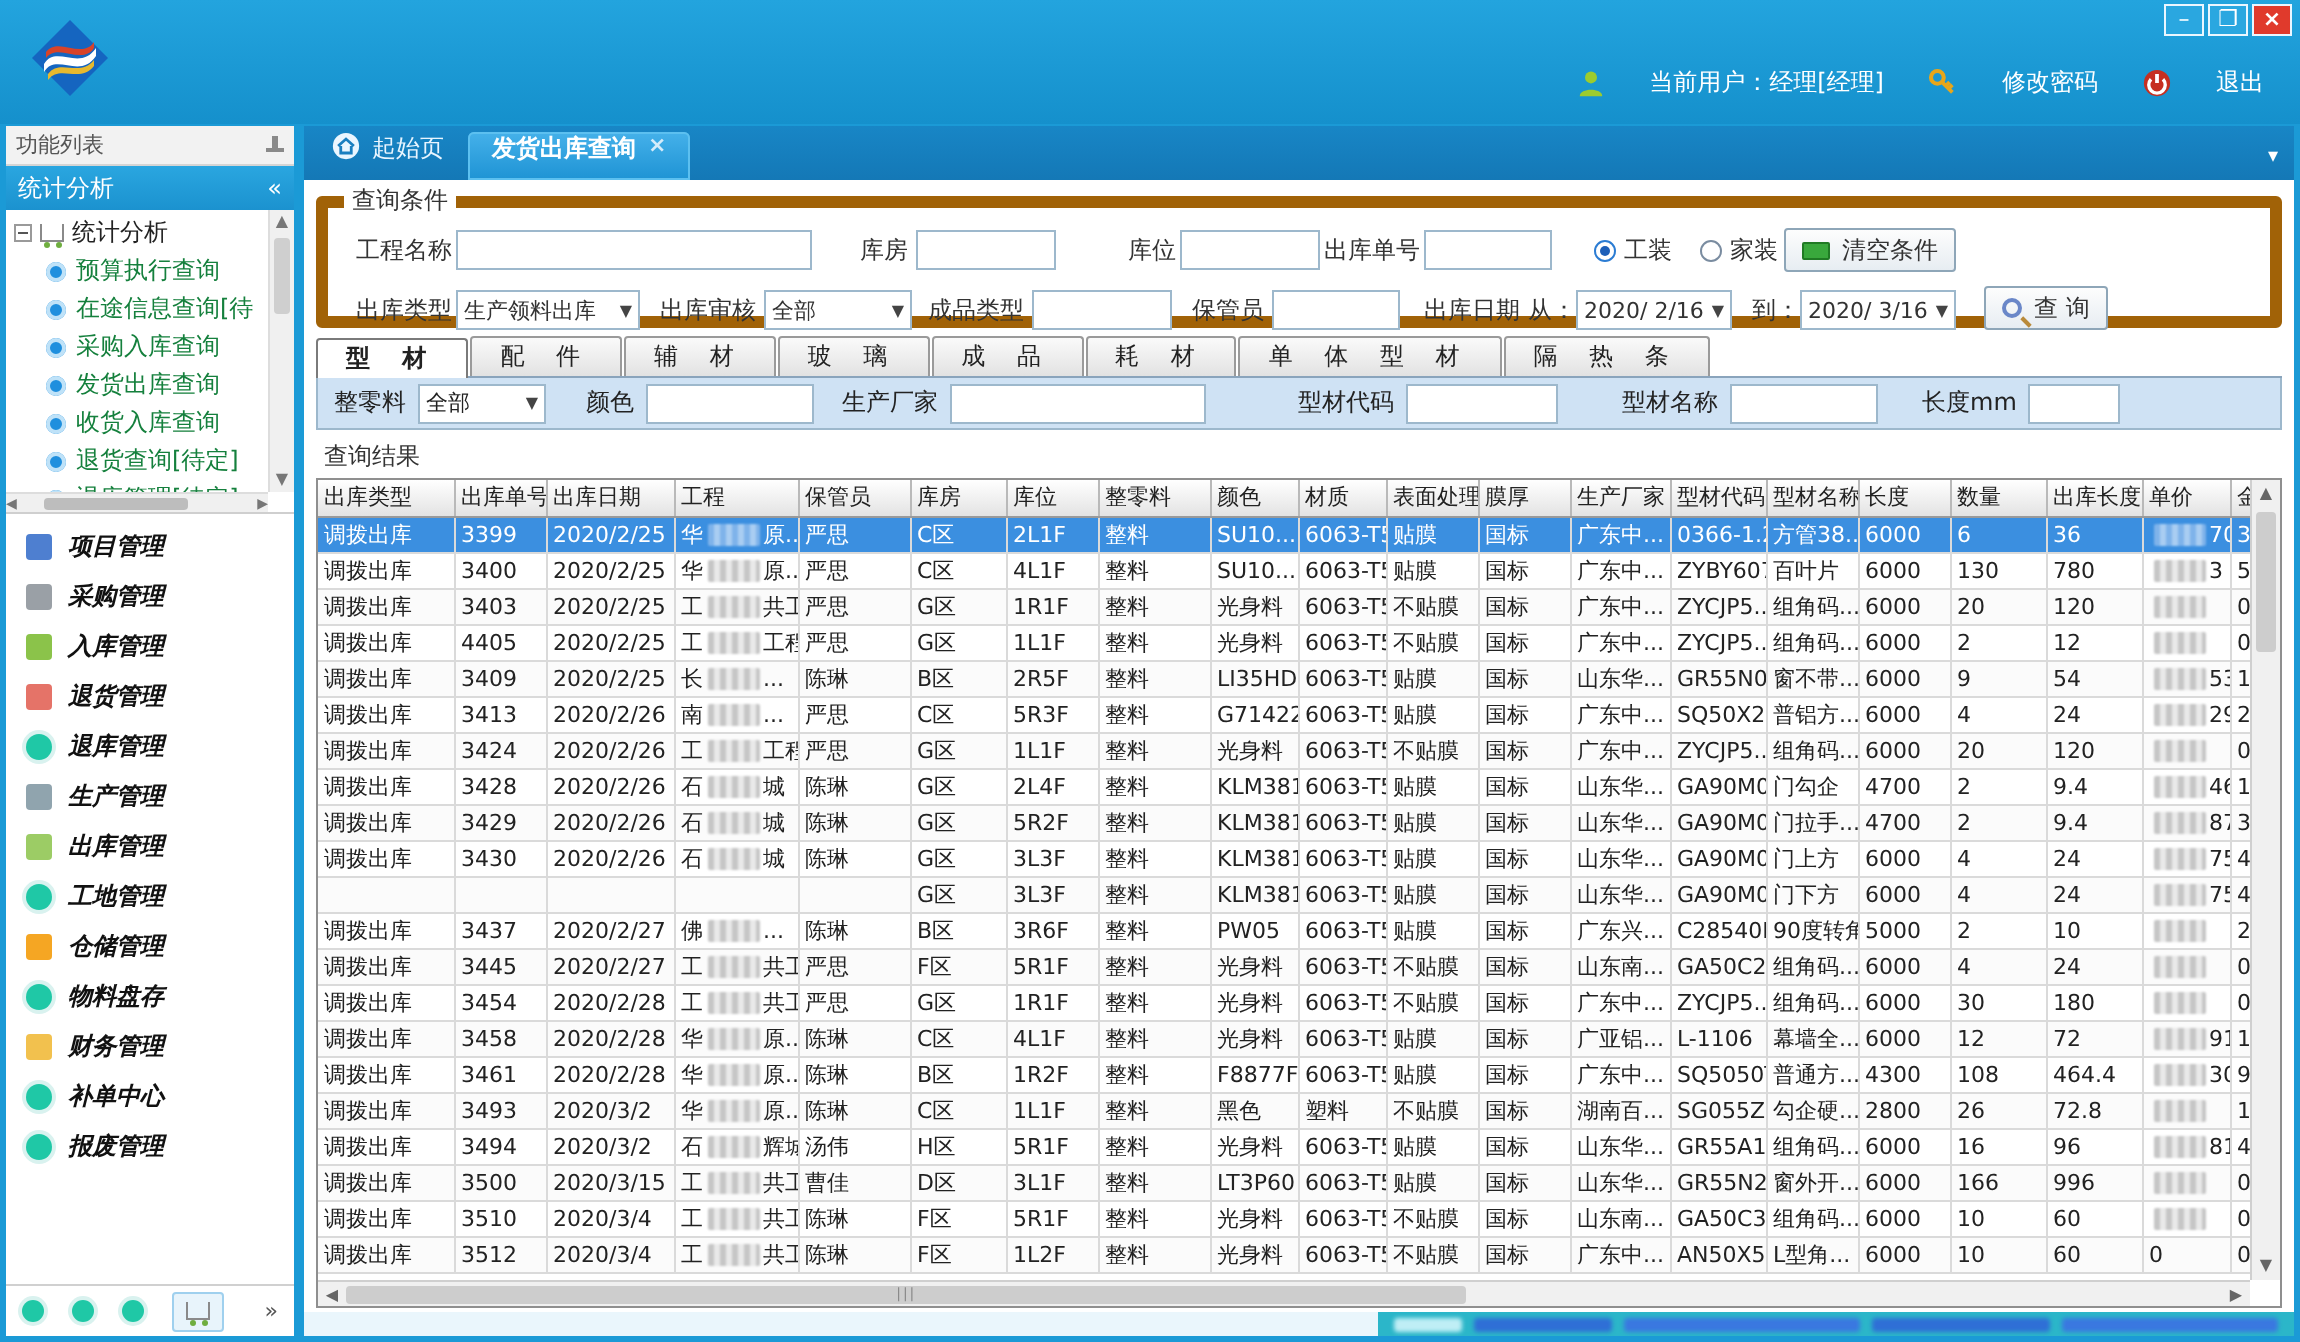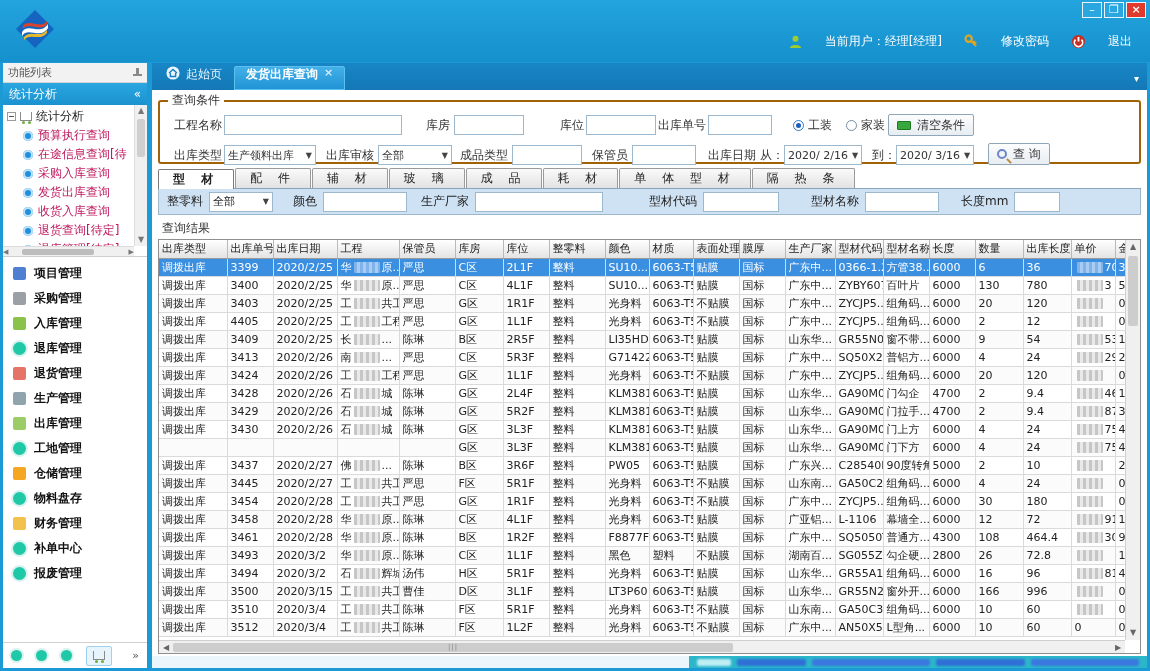--- a/index.html
+++ b/index.html
@@ -24,50 +24,50 @@
   .sidebar { width:146px; flex:0 0 auto; display:flex; flex-direction:column; background:#fff; border:1px solid #1b9ad6; min-height:0; }
   .func-header { height:20px; background:#f2f2f2; border-bottom:1px solid #d5d5d5; color:#555; font-size:11px; display:flex; align-items:center; justify-content:space-between; padding:0 5px; }
   .pin { width:9px; height:9px; position:relative; }
   .pin:before { content:""; position:absolute; left:3px; top:0; width:3px; height:6px; background:#8a8a8a; }
   .pin:after { content:""; position:absolute; left:0; top:6px; width:9px; height:2px; background:#8a8a8a; }
   .stat-header { height:22px; background:linear-gradient(#2aa6e0,#1b92cf); color:#fff; display:flex; align-items:center; justify-content:space-between; padding:0 6px; font-size:12px; }
   .tree { position:relative; height:152px; border-bottom:1px solid #cfcfcf; overflow:hidden; padding:2px 14px 10px 4px; }
   .tree-root { display:flex; align-items:center; gap:4px; height:19px; color:#222; }
   .expander { width:9px; height:9px; border:1px solid #9a9a9a; background:#fff; position:relative; flex:0 0 auto; }
   .expander:after { content:""; position:absolute; left:1px; top:3px; width:5px; height:1px; background:#555; }
-  .tree-item { display:flex; align-items:center; gap:5px; height:19px; padding-left:16px; color:#be185d; white-space:nowrap; cursor:pointer; }
+  .tree-item { display:flex; align-items:center; gap:5px; height:19px; padding-left:16px; color:#15803d; white-space:nowrap; cursor:pointer; }
   .radio-ico { width:10px; height:10px; border-radius:50%; background:#1f8fde; box-shadow:inset 0 0 0 2px #bfe2f8; flex:0 0 auto; }
   .tree-vscroll { position:absolute; right:0; top:0; width:13px; height:calc(100% - 10px); background:#f0f0f0; border-left:1px solid #ddd; font-size:8px; color:#777; text-align:center; }
   .tree-vscroll .arr { height:12px; line-height:12px; cursor:pointer; }
   .tree-vscroll .thumb { margin:2px 2px; height:38px; background:#cfcfcf; border-radius:2px; }
   .tree-vscroll .arr.dn { position:absolute; bottom:0; width:100%; }
   .tree-hscroll { position:absolute; left:0; bottom:0; width:calc(100% - 13px); height:10px; background:#f0f0f0; border-top:1px solid #ddd; display:flex; align-items:center; font-size:7px; color:#777; }
   .tree-hscroll .thumb { height:6px; width:55%; background:#bdbdbd; margin-left:14px; border-radius:2px; }
-  .menu { flex:1; overflow:hidden; padding-top:4px; }
+  .menu { flex:1; overflow:hidden; padding-top:4px;font-style:italic; }
   .menu-item { height:25px; display:flex; align-items:center; gap:8px; padding:0 10px; font-weight:bold; color:#111; cursor:pointer; font-size:12px; }
   .mi { width:13px; height:13px; border-radius:2px; flex:0 0 auto; }
   .mi.round { border-radius:50%; box-shadow:0 0 0 2px #d9f2ef; }
   .side-footer { height:26px; border-top:1px solid #d0d0d0; display:flex; align-items:center; gap:14px; padding:0 8px; }
   .dot-sm { width:11px; height:11px; border-radius:50%; background:#1fc8a6; box-shadow:0 0 0 2px #d9f2ef; cursor:pointer; }
   .cart-btn { width:26px; height:20px; background:#e8f4fb; border:1px solid #9fd0ee; border-radius:2px; display:flex; align-items:center; justify-content:center; cursor:pointer; }
   .cart-glyph { width:12px; height:9px; border:1px solid #8a8a8a; border-top:none; position:relative; }
   .cart-glyph:after { content:""; position:absolute; left:1px; bottom:-4px; width:3px; height:3px; border-radius:50%; background:#6fae3f; box-shadow:6px 0 0 #6fae3f; }
   .footer-chev { margin-left:auto; color:#555; font-size:11px; cursor:pointer; }
 
   
   .content { flex:1; display:flex; flex-direction:column; min-width:0; background:#fff; border:1px solid #1b9ad6; }
   .tabbar { height:27px; background:linear-gradient(#1886c6,#1478b6); display:flex; align-items:flex-end; padding-left:2px; position:relative; flex:0 0 auto; }
   .tab { height:24px; display:flex; gap:6px; padding:0 12px; color:#e8f5ff; font-size:12px; cursor:pointer; border-radius:3px 3px 0 0; }
   .tab.active { background:linear-gradient(#45b1ea,#1e93d4); color:#fff; font-weight:bold; box-shadow:inset 0 0 0 1px #5cc0f0; }
   .tab .close-x { font-size:11px; color:#d6ecfa; cursor:pointer; }
   .tab-caret { position:absolute; right:8px; bottom:6px; color:#fff; font-size:10px; cursor:pointer; }
   .workspace { flex:1; padding:2px 4px 0 4px; display:flex; flex-direction:column; min-height:0; }
 
   
-  fieldset.query { border:2px solid #a16207; border-radius:3px; margin:0 2px; height:72px; position:relative; font-size:12px; color:#333; }
+  fieldset.query { border:6px solid #a16207; border-radius:3px; margin:0 2px; height:72px; position:relative; font-size:12px; color:#333; }
   fieldset.query legend { margin-left:8px; padding:0 4px; color:#333; font-size:12px; }
   .q-abs { position:absolute; height:20px; display:flex; align-items:center; white-space:nowrap; }
   .tbx { height:20px; border:1px solid #9db8cc; background:#fff; font-size:11px; padding:0 3px; font-family:inherit; }
   .combo { height:20px; border:1px solid #9db8cc; background:#fff; font-size:11px; display:flex; align-items:center; justify-content:space-between; padding:0 3px; cursor:pointer; }
   .combo .car { font-size:8px; color:#444; margin-left:4px; }
   .radio { display:flex; align-items:center; gap:4px; cursor:pointer; }
   .rdot { width:11px; height:11px; border-radius:50%; border:1px solid #7a8ca0; background:#fff; position:relative; }
   .radio.checked .rdot { border-color:#2b7cd3; }
   .radio.checked .rdot:after { content:""; position:absolute; left:2px; top:2px; width:5px; height:5px; border-radius:50%; background:#1d5fb8; }
   .btn { height:22px; border:1px solid #8ea6b8; background:linear-gradient(#fdfdfd,#e7edf2); display:flex; align-items:center; gap:6px; padding:0 8px; cursor:pointer; font-size:12px; border-radius:2px; }
@@ -227,26 +227,26 @@
           </div>
           <div class="menu-item">
             <span class="mi" style="background: rgb(154, 160, 166);"></span>
             <span>采购管理</span>
           </div>
           <div class="menu-item">
             <span class="mi" style="background: rgb(139, 195, 74);"></span>
             <span>入库管理</span>
           </div>
           <div class="menu-item">
+            <span class="mi" style="background: rgb(229, 115, 104);"></span>
+            <span>退货管理</span>
+          </div>
+          <div class="menu-item">
             <span class="mi round" style="background: rgb(31, 200, 166);"></span>
             <span>退库管理</span>
-          </div>
-          <div class="menu-item">
-            <span class="mi" style="background: rgb(229, 115, 104);"></span>
-            <span>退货管理</span>
           </div>
           <div class="menu-item">
             <span class="mi" style="background: rgb(144, 164, 174);"></span>
             <span>生产管理</span>
           </div>
           <div class="menu-item">
             <span class="mi" style="background: rgb(156, 204, 101);"></span>
             <span>出库管理</span>
           </div>
           <div class="menu-item">

